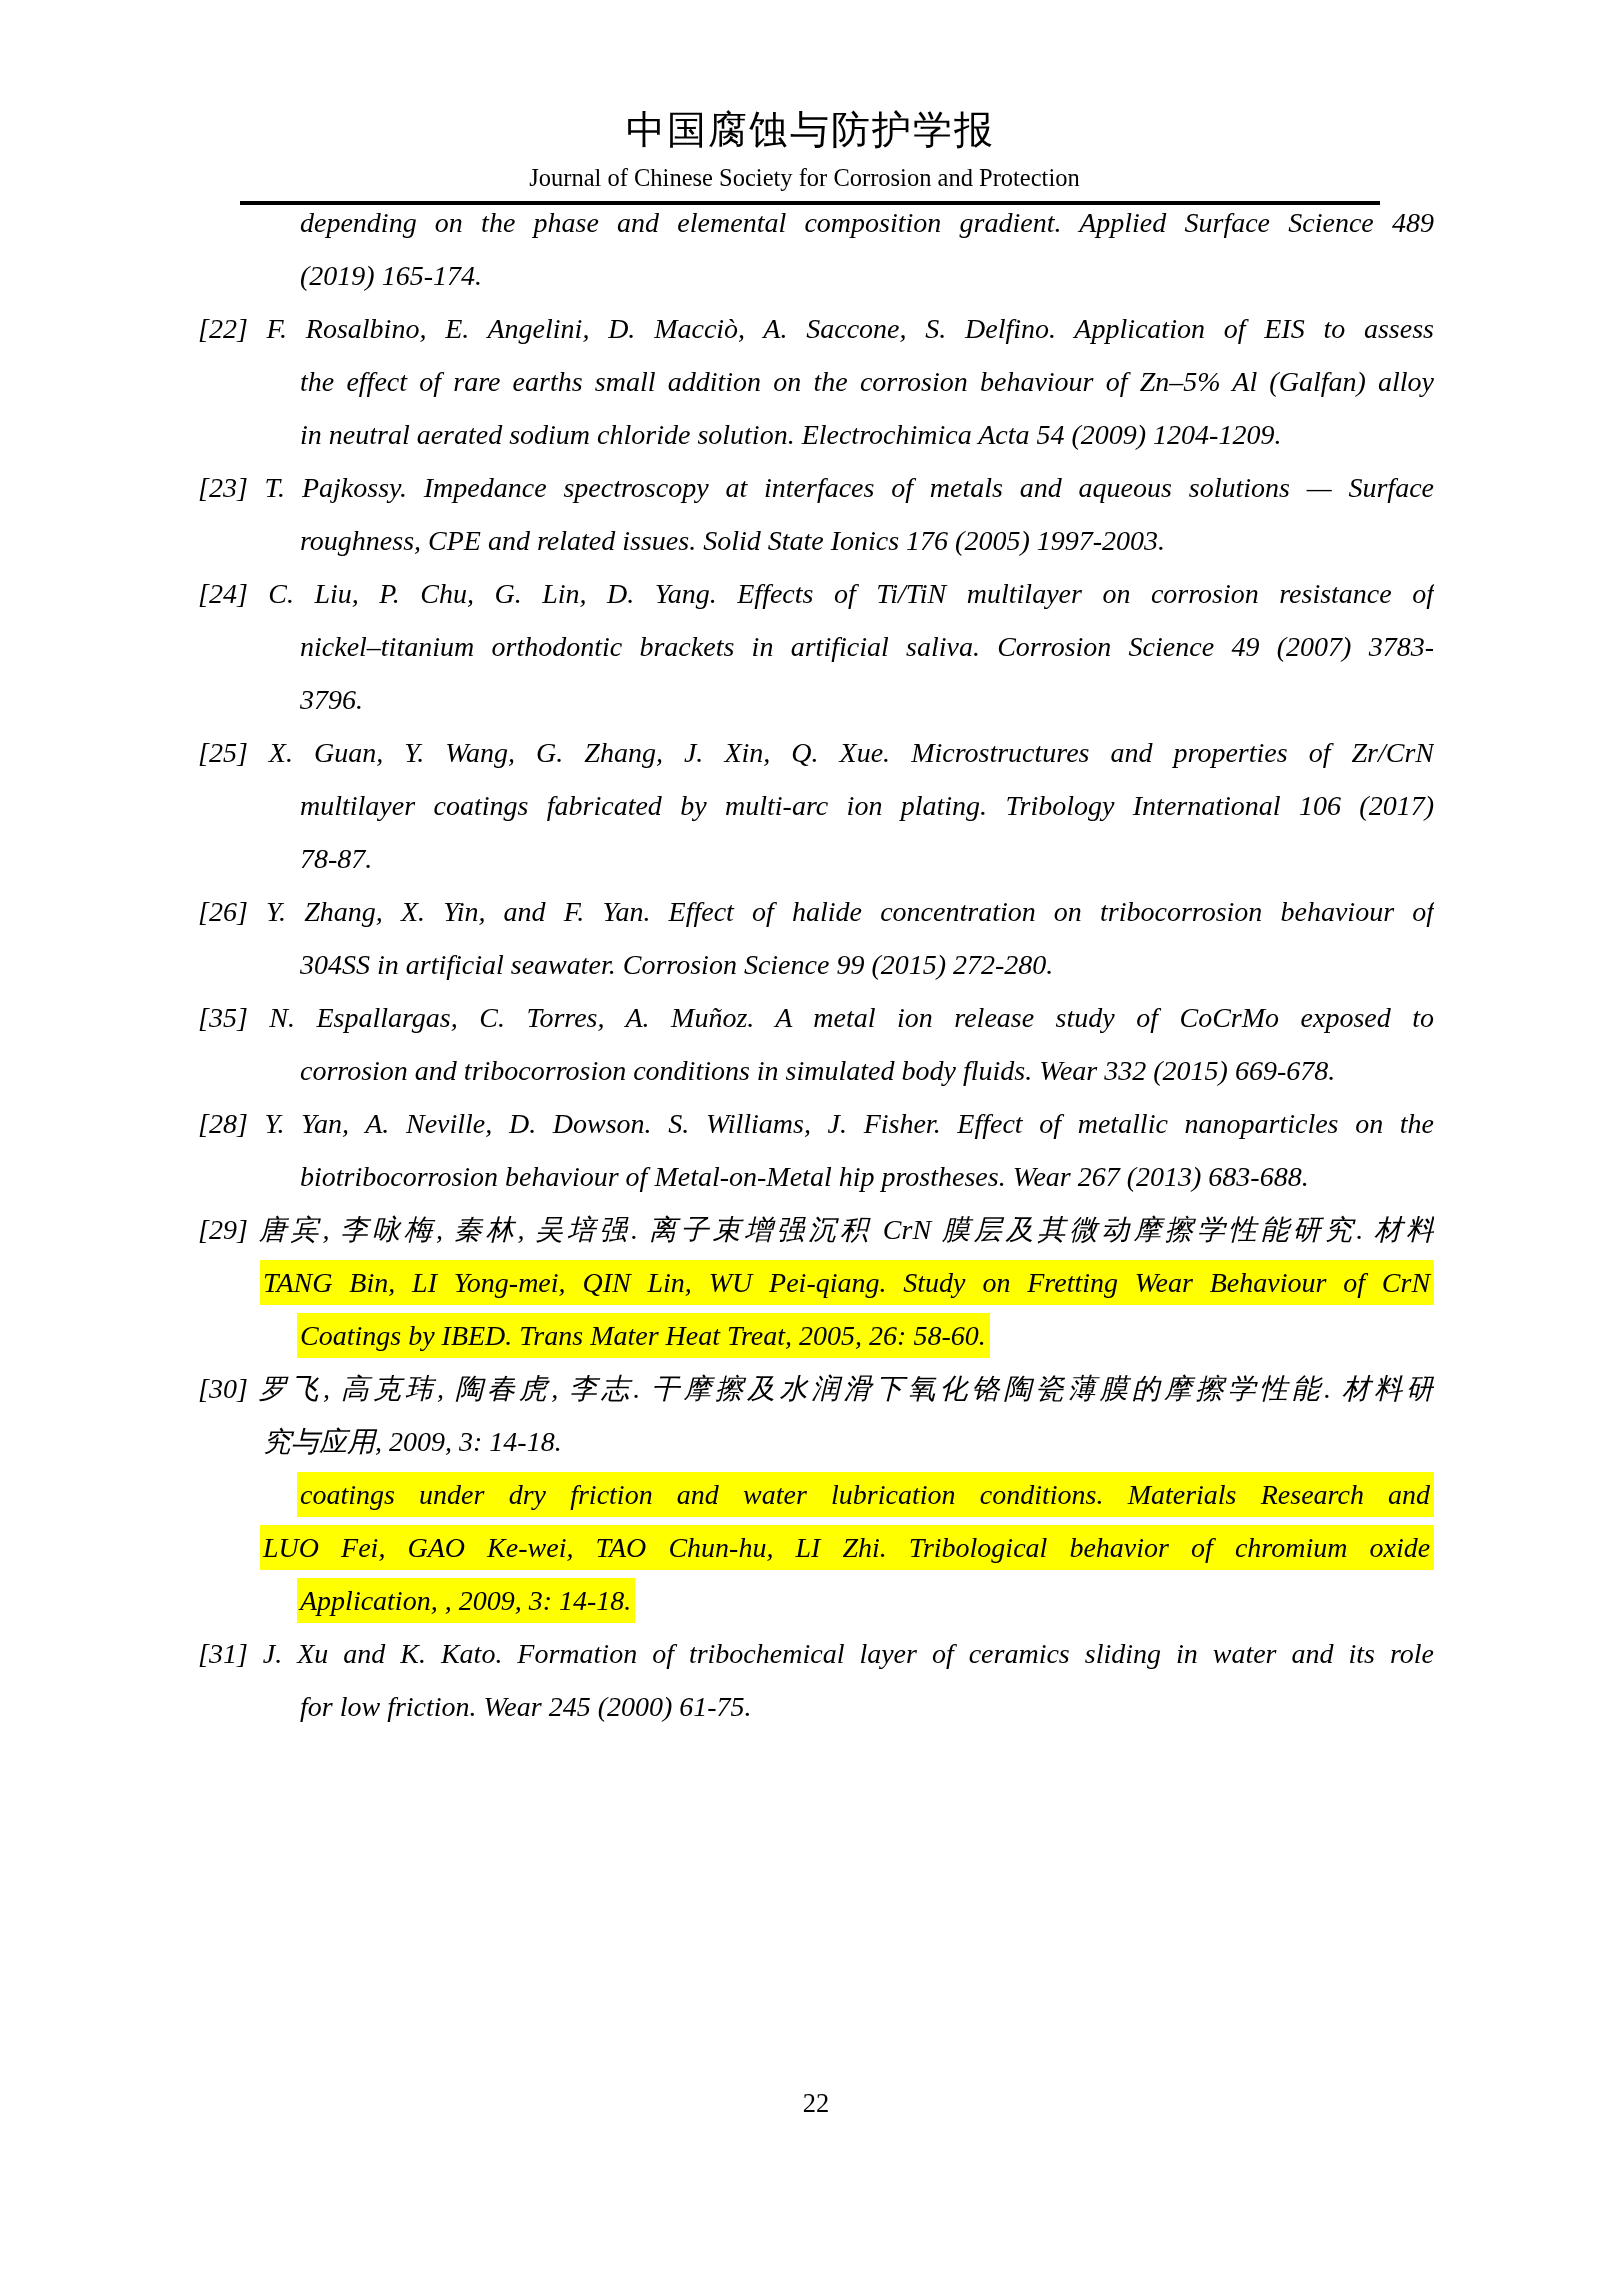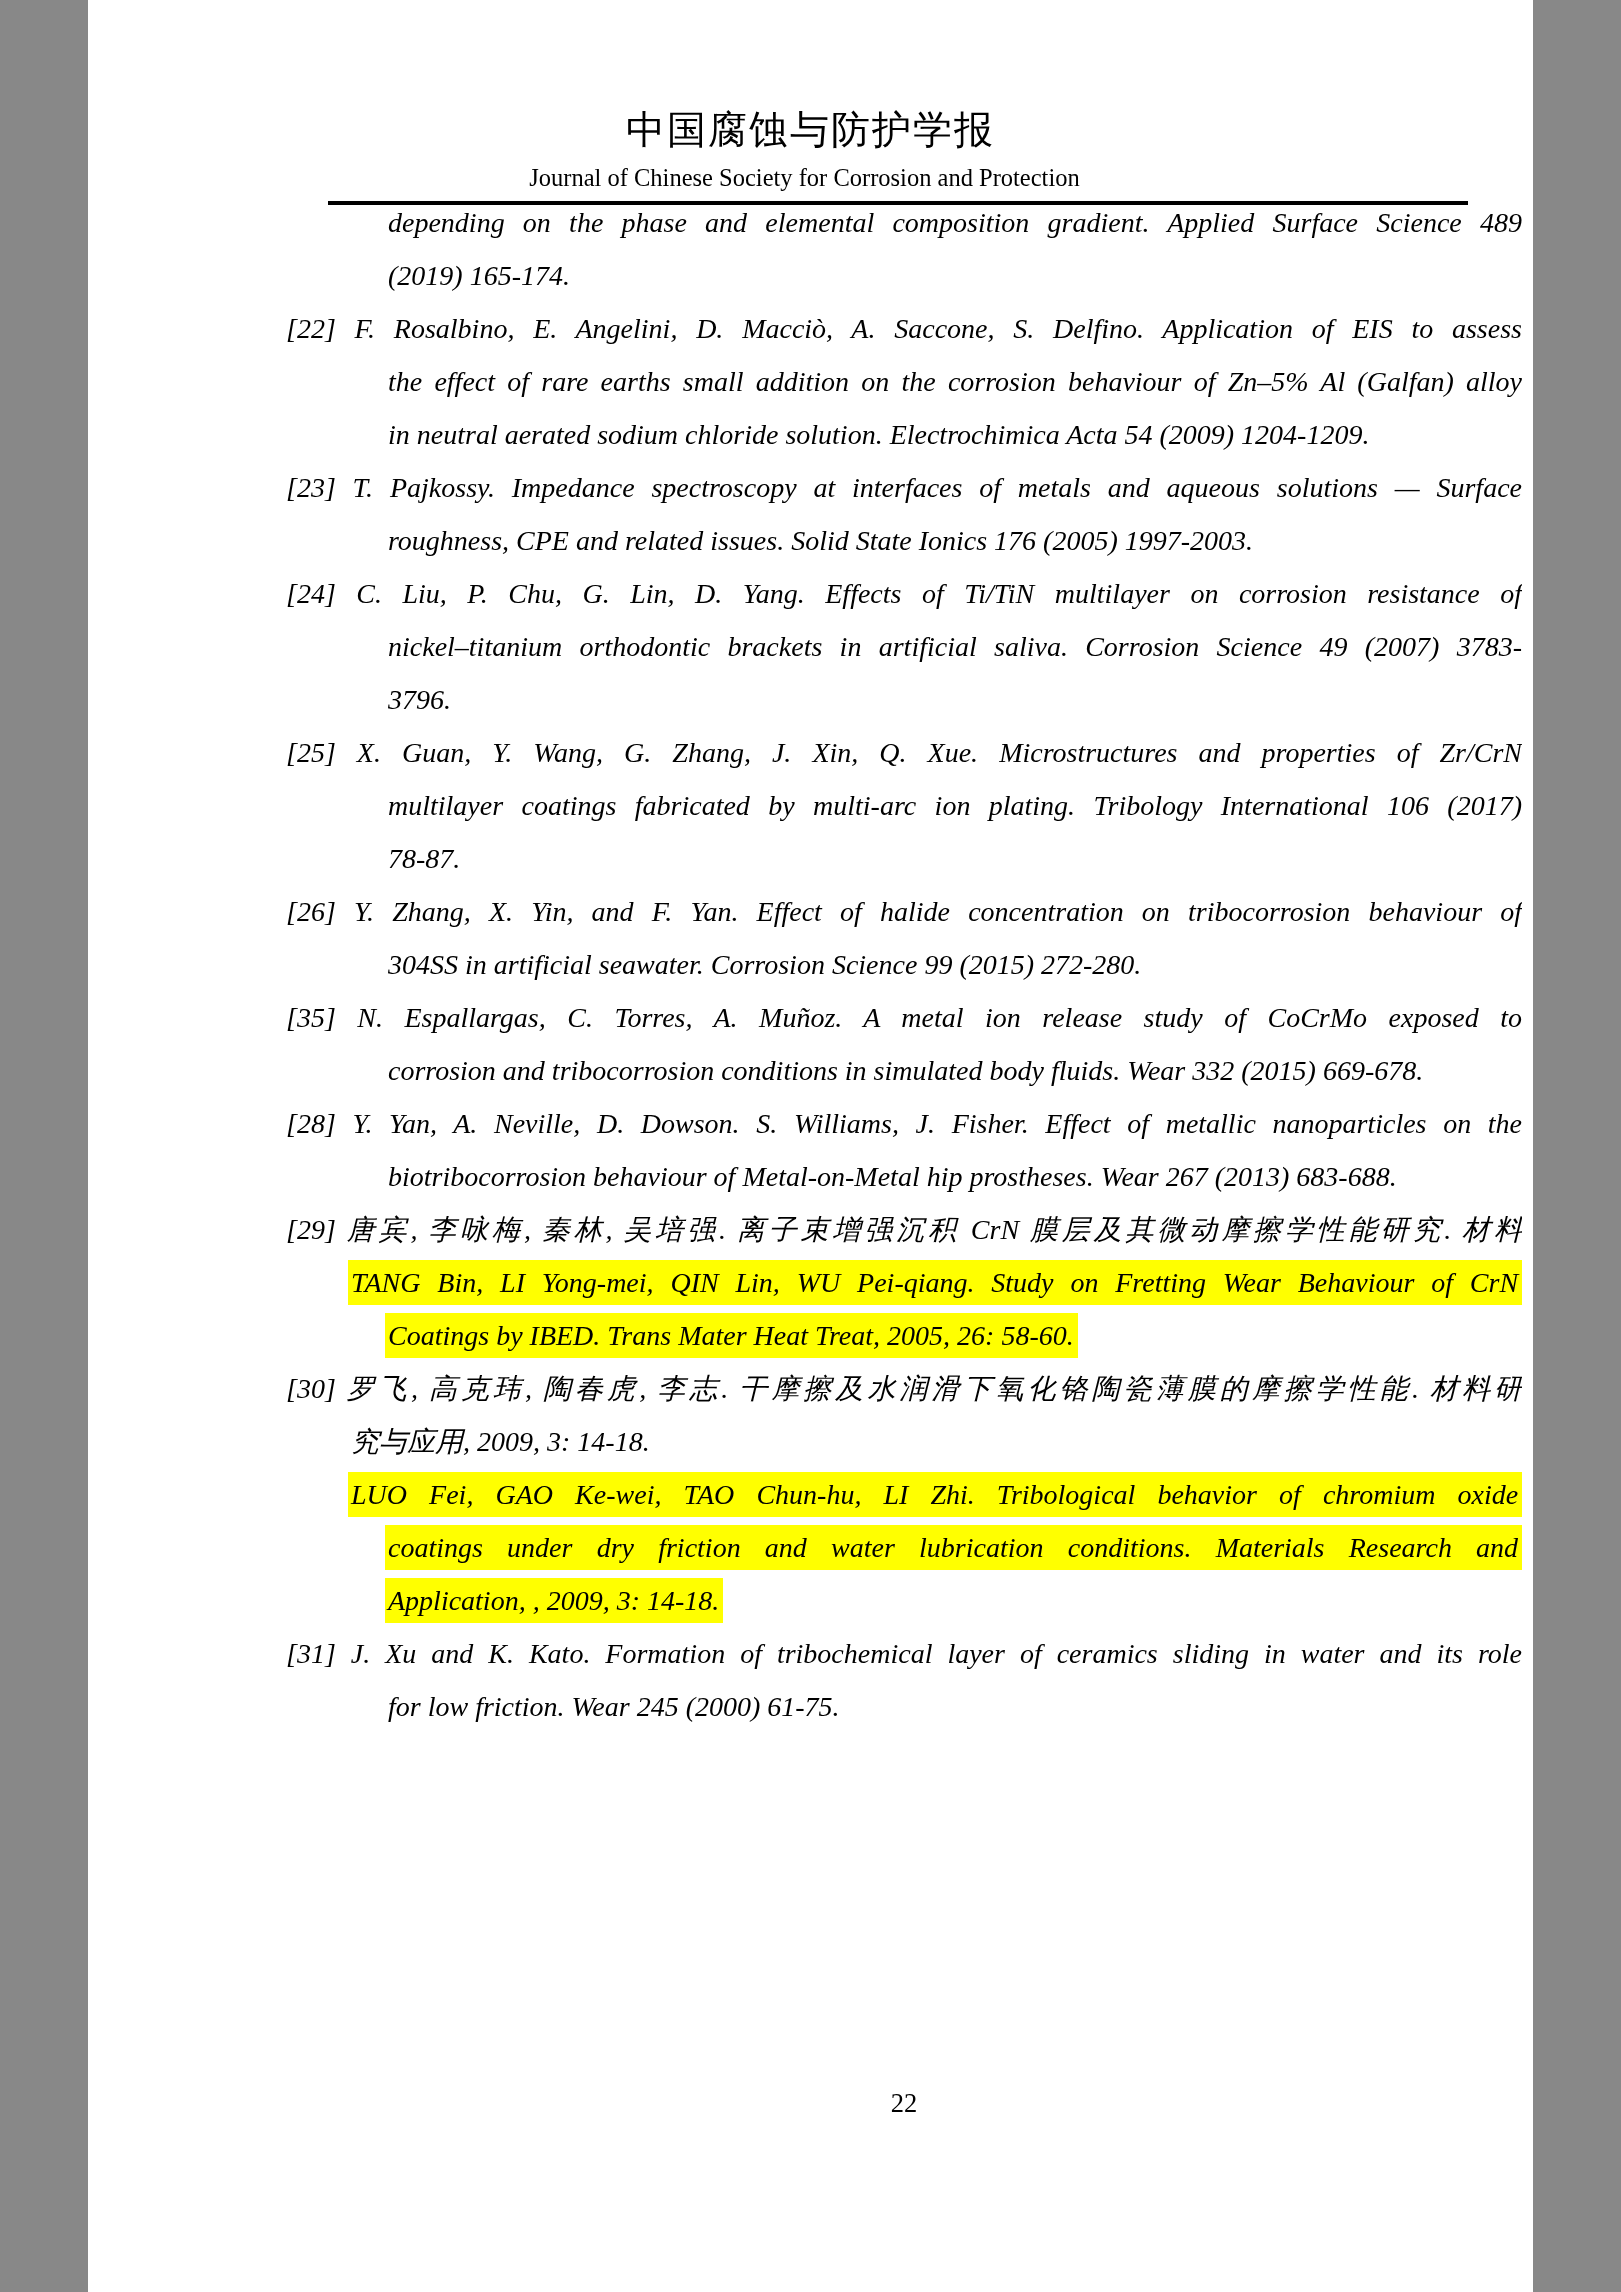--- a/index.html
+++ b/index.html
@@ -1,23 +1,22 @@
 <!DOCTYPE html>
 <html style="--hl: #ffff00;"><head>
 <meta charset="utf-8">
 <style>
   html,body { margin:0; padding:0; background:#888; }
   .page {
     position:relative;
-    width:1417px; height:2293px;
+    width:1621px; height:2293px;
     margin:0 auto;
     background:#ffffff;
     font-family:"Liberation Serif","DejaVu Serif",serif;
     color:#000;
-    padding-left:28px;
   }
   .hdr-zh {
     position:absolute; top:106px; left:0; right:0;
     text-align:center;
     font-size:39px; line-height:47px;
     letter-spacing:2px;
   }
   .hdr-en {
     position:absolute; top:163px; left:0; right:12px;
     text-align:center;
@@ -87,22 +86,22 @@
       <div class="ref-line ind-cont"><span>304SS in artificial seawater. Corrosion Science 99 (2015) 272-280.</span></div>
       <div class="ref-line ind-first just"><span>[35] N. Espallargas, C. Torres, A. Muñoz. A metal ion release study of CoCrMo exposed to</span></div>
       <div class="ref-line ind-cont"><span>corrosion and tribocorrosion conditions in simulated body fluids. Wear 332 (2015) 669-678.</span></div>
       <div class="ref-line ind-first just"><span>[28] Y. Yan, A. Neville, D. Dowson. S. Williams, J. Fisher. Effect of metallic nanoparticles on the</span></div>
       <div class="ref-line ind-cont"><span>biotribocorrosion behaviour of Metal-on-Metal hip prostheses. Wear 267 (2013) 683-688.</span></div>
       <div class="ref-line ind-first just"><span>[29] 唐宾, 李咏梅, 秦林, 吴培强. 离子束增强沉积 CrN 膜层及其微动摩擦学性能研究. 材料</span></div>
       <div class="ref-line ind-half just"><span class="hl">TANG Bin, LI Yong-mei, QIN Lin, WU Pei-qiang. Study on Fretting Wear Behaviour of CrN</span></div>
       <div class="ref-line ind-cont"><span class="hl">Coatings by IBED. Trans Mater Heat Treat, 2005, 26: 58-60.</span></div>
       <div class="ref-line ind-first just"><span>[30] 罗飞, 高克玮, 陶春虎, 李志. 干摩擦及水润滑下氧化铬陶瓷薄膜的摩擦学性能. 材料研</span></div>
       <div class="ref-line ind-half"><span>究与应用, 2009, 3: 14-18.</span></div>
+      <div class="ref-line ind-cont just"><span class="hl">coatings under dry friction and water lubrication conditions. Materials Research and</span></div>
       <div class="ref-line ind-half just"><span class="hl">LUO Fei, GAO Ke-wei, TAO Chun-hu, LI Zhi. Tribological behavior of chromium oxide</span></div>
-      <div class="ref-line ind-cont just"><span class="hl">coatings under dry friction and water lubrication conditions. Materials Research and</span></div>
       <div class="ref-line ind-cont"><span class="hl">Application, , 2009, 3: 14-18.</span></div>
       <div class="ref-line ind-first just"><span>[31] J. Xu and K. Kato. Formation of tribochemical layer of ceramics sliding in water and its role</span></div>
       <div class="ref-line ind-cont"><span>for low friction. Wear 245 (2000) 61-75.</span></div>
     </div>
 
   <div class="page-num">22</div>
 
 </div>
 
 

